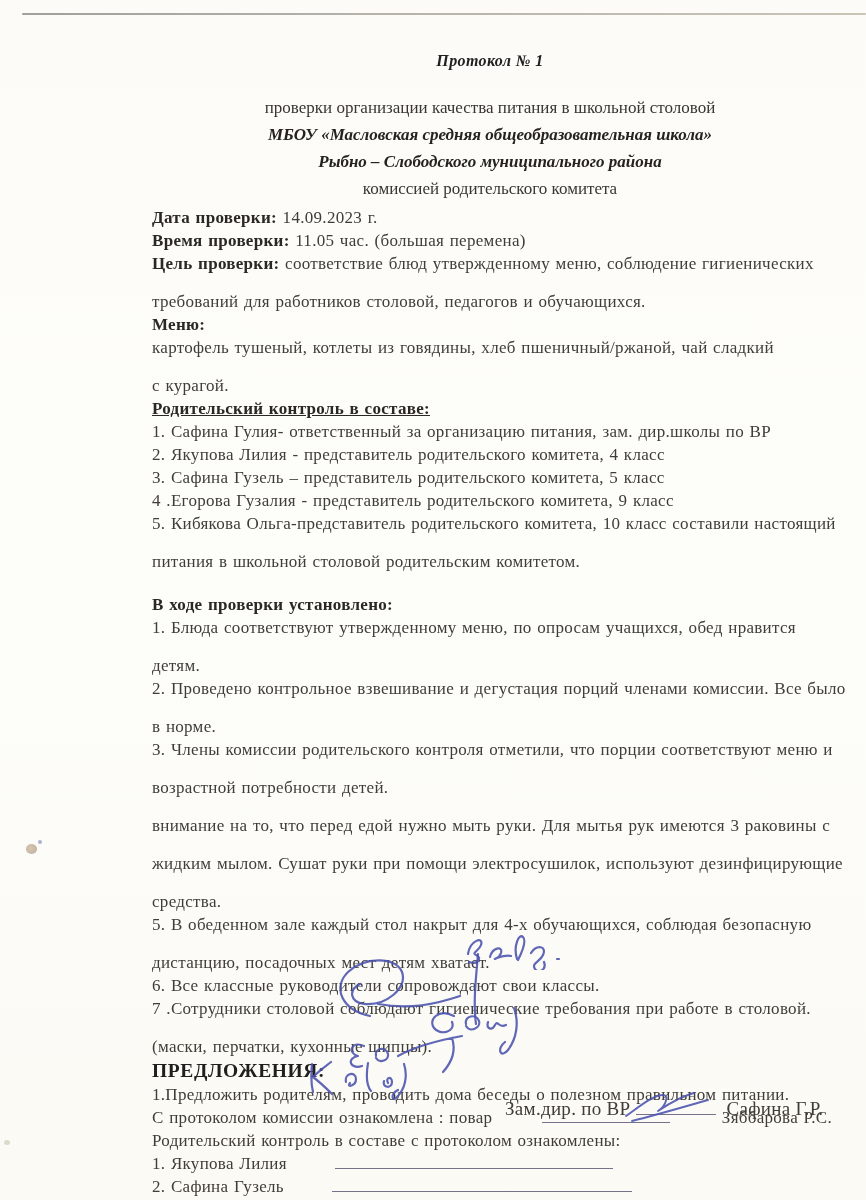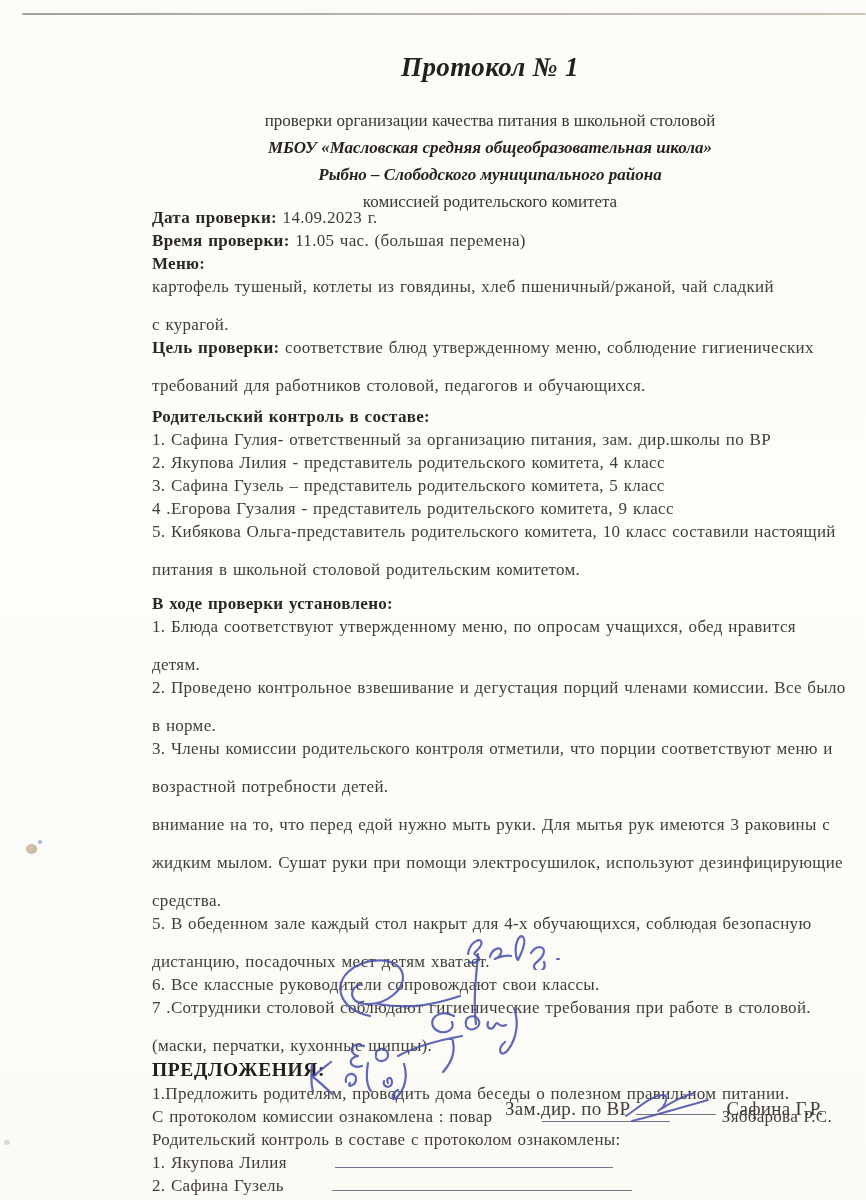--- a/index.html
+++ b/index.html
@@ -14,32 +14,32 @@
     background:linear-gradient(90deg,#82827b,#9c9a90 40%,#b7b2a1);opacity:.75;border-radius:1px;}
   .scan-speck{position:absolute;left:26px;top:844px;width:11px;height:10px;border-radius:50%;
     background:radial-gradient(circle at 40% 40%,#cdb89f,#ac9a85);opacity:.8;}
   .scan-dot-blue{position:absolute;left:38px;top:840px;width:4px;height:4px;border-radius:50%;
     background:#8089c4;opacity:.65;}
   .scan-speck-b1{position:absolute;left:4px;top:1140px;width:6px;height:5px;border-radius:50%;
     background:#cfcabc;opacity:.7;}
 
   
   .doc-header{position:absolute;top:52px;left:152px;width:676px;text-align:center;color:#2a2826;}
-  .doc-title{font-size:27px;font-weight:bold;font-style:italic;letter-spacing:.4px;color:#232120;}
+  .doc-title{font-size:16px;font-weight:bold;font-style:italic;letter-spacing:.4px;color:#232120;}
   .doc-subtitle{margin-top:24px;font-size:17px;line-height:27px;color:#393631;}
   .sub-bold{font-weight:bold;font-style:italic;color:#26231f;}
 
   
   .doc-body{position:absolute;top:206px;left:152px;width:680px;
     font-size:17px;line-height:23px;color:#403d38;letter-spacing:.3px;word-spacing:1px;}
   .para{margin:0;}
   .lead{font-weight:bold;color:#2a2724;}
   .heading{font-weight:bold;color:#2a2724;}
-  .h-committee{margin-top:8px;}
-  .h-findings{margin-top:11px;}
+  .h-committee{margin-top:0;text-decoration:underline;}
+  .h-findings{margin-top:20px;}
   .h-proposals{margin-top:0;font-size:19.5px;line-height:25px;letter-spacing:.6px;color:#211f1d;}
   .ln{white-space:nowrap;margin-top:15px;}
   .ln.rest{display:block;}
   .ln.first{display:inline;}
 
   
   .sigrow{display:flex;align-items:baseline;height:23px;gap:40px;}
   .sig-line{display:inline-block;height:0;border-bottom:1.4px solid #5f5875;opacity:.85;}
   .cook-line{width:172px;margin:0 12px 0 10px;}
   .cook-name{white-space:nowrap;}
@@ -78,24 +78,24 @@
 
   <div class="doc-body">
 
     <div class="para">
       <b class="lead">Дата проверки:</b><span><span class="ln first"> 14.09.2023 г.</span></span>
     </div>
     <div class="para">
       <b class="lead">Время проверки:</b><span><span class="ln first"> 11.05 час. (большая перемена)</span></span>
     </div>
     <div class="para">
-      <b class="lead">Меню:</b><span><span class="ln first"> картофель тушеный, котлеты из говядины, хлеб пшеничный/ржаной, чай сладкий</span><span class="ln rest">с курагой.</span></span>
+      <b class="lead">Цель проверки:</b><span><span class="ln first"> соответствие блюд утвержденному меню, соблюдение гигиенических</span><span class="ln rest">требований для работников столовой, педагогов и обучающихся.</span></span>
     </div>
     <div class="para">
-      <b class="lead">Цель проверки:</b><span><span class="ln first"> соответствие блюд утвержденному меню, соблюдение гигиенических</span><span class="ln rest">требований для работников столовой, педагогов и обучающихся.</span></span>
+      <b class="lead">Меню:</b><span><span class="ln first"> картофель тушеный, котлеты из говядины, хлеб пшеничный/ржаной, чай сладкий</span><span class="ln rest">с курагой.</span></span>
     </div>
 
     <div class="para heading h-committee">Родительский контроль в составе:</div>
     <div class="para"><span class="ln first">1. Сафина Гулия- ответственный за организацию питания, зам. дир.школы по  ВР</span></div>
     <div class="para"><span class="ln first">2. Якупова Лилия - представитель родительского комитета, 4 класс</span></div>
     <div class="para"><span class="ln first">3. Сафина Гузель – представитель родительского комитета, 5 класс</span></div>
     <div class="para"><span class="ln first">4 .Егорова Гузалия  - представитель родительского комитета, 9 класс</span></div>
     <div class="para"><span class="ln first">5. Кибякова Ольга-представитель родительского комитета, 10 класс составили настоящий</span><span class="ln rest">питания в школьной столовой родительским комитетом.</span></div>
 
     <div class="para heading h-findings">В ходе проверки установлено:</div>

